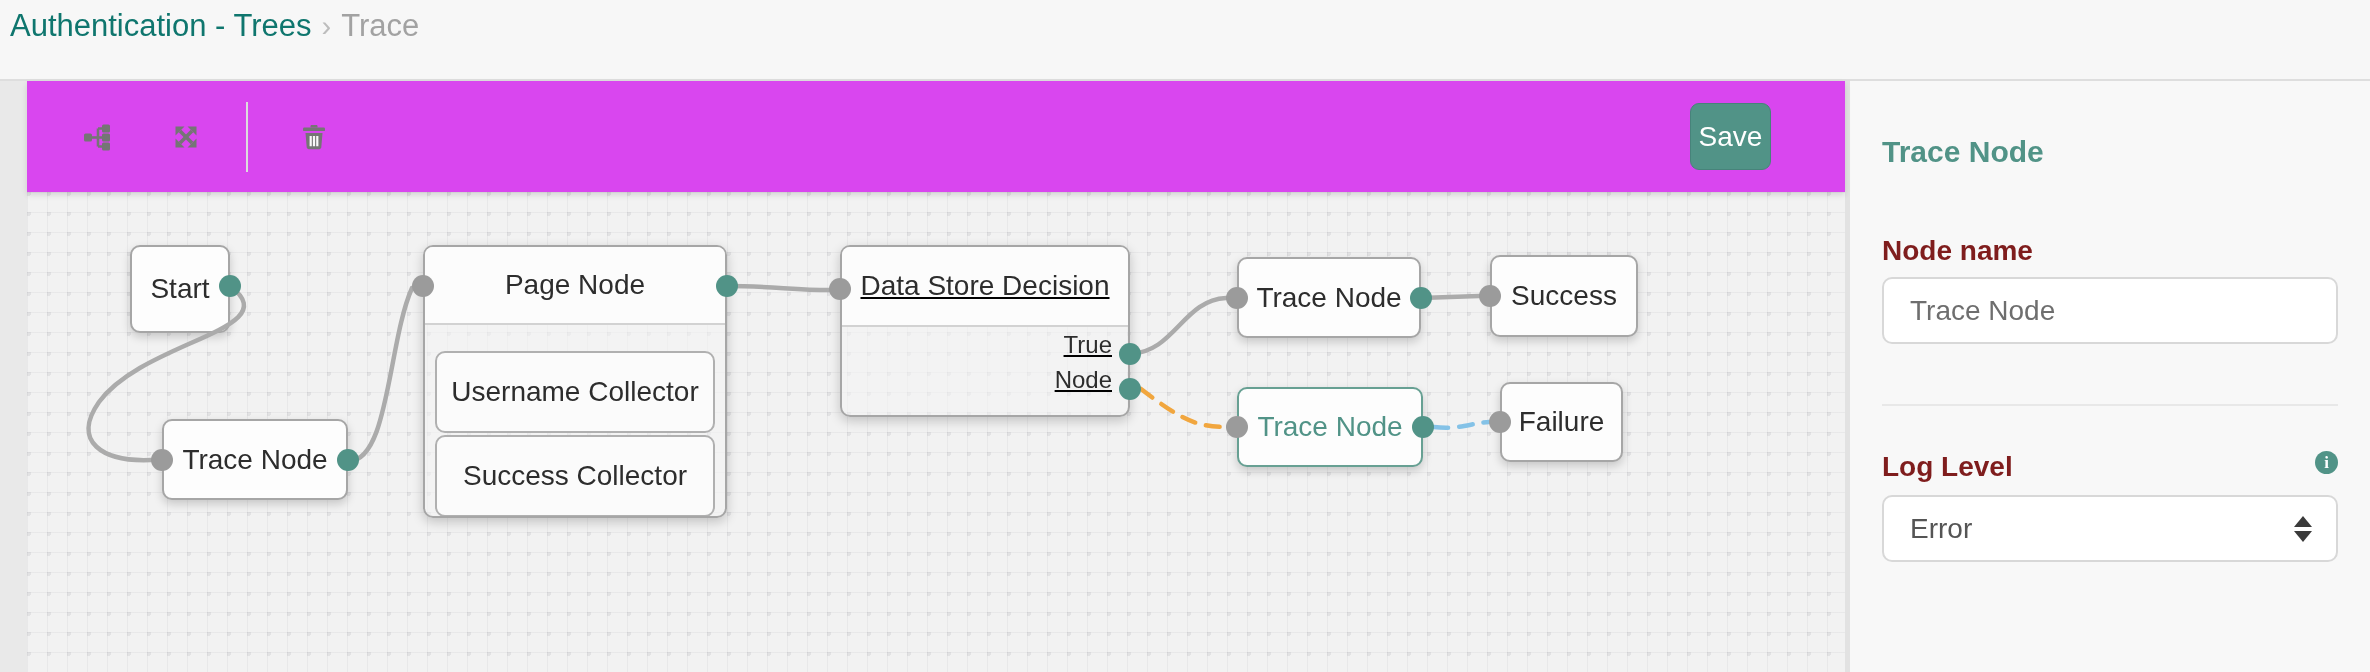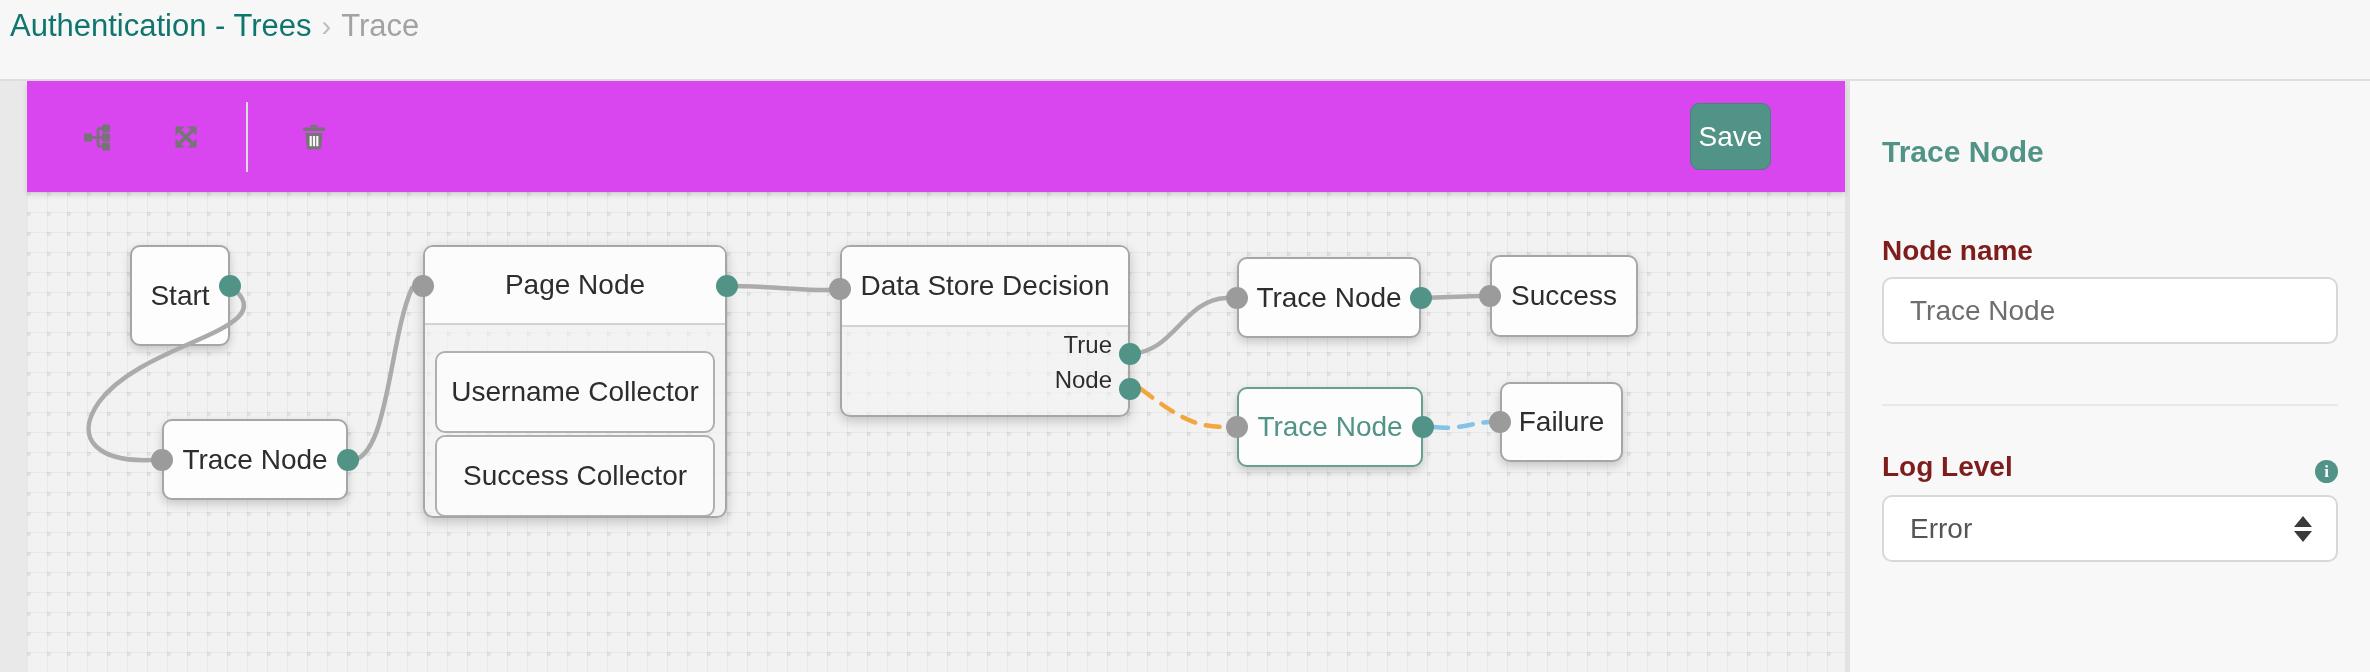--- a/index.html
+++ b/index.html
@@ -61,21 +61,21 @@
   .edge-layer { position:absolute; left:0; top:0; pointer-events:none; z-index:5; }
 
   
   .panel { flex:1; background:#f8f8f8; padding:0 32px; overflow:hidden; }
   .panel-title { margin-top:54px; font-size:30px; font-weight:bold; color:#519387; line-height:34px; }
   .field-label { margin-top:66px; font-size:28px; font-weight:bold; color:#7f1d1d; line-height:32px; }
   .text-input { margin-top:10px; width:100%; height:67px; background:#fff; border:2px solid #d8d8d8;
                 border-radius:10px; font-size:28px; color:#6e6e6e; padding:0 26px;
                 font-family:"Liberation Sans",sans-serif; display:block; }
   .panel-hr { margin-top:60px; border:none; border-top:2px solid #e8e8e8; }
-  .label-row { margin-top:45px; display:flex; align-items:flex-end; justify-content:space-between; }
+  .label-row { margin-top:45px; display:flex; align-items:flex-start; justify-content:space-between; }
   .label-row .field-label { margin-top:0; }
   .info-icon { width:23px; height:23px; border-radius:50%; background:#519387; color:#fff; font-size:17px;
                font-weight:bold; display:flex; align-items:center; justify-content:center; cursor:pointer;
                font-family:"Liberation Serif", serif; }
   .select { margin-top:12px; width:100%; height:67px; background:#fff; border:2px solid #d8d8d8; border-radius:10px;
             display:flex; align-items:center; padding:0 24px 0 26px; font-size:28px; color:#555; cursor:pointer; }
   .select .stepper { margin-left:auto; display:flex; flex-direction:column; gap:4px; }
   .tri-up { width:0; height:0; border-left:9px solid transparent; border-right:9px solid transparent;
             border-bottom:11px solid #3a3a3a; }
   .tri-down { width:0; height:0; border-left:9px solid transparent; border-right:9px solid transparent;
@@ -144,33 +144,33 @@
                 <path d="M10.7 13 V23.2 M14 13 V23.2 M17.3 13 V23.2"></path>
               </g>
             </svg>
           </span>
         </div>
         <button class="save-btn">Save</button>
       </div>
 
       <div class="canvas">
 
-        <div class="node" style="left:103px; top:53px; width:100px; height:101px;">Start</div>
+        <div class="node" style="left:103px; top:53px; width:100px; height:88px;">Start</div>
 
         <div class="node" style="left:135px; top:227px; width:186px; height:81px;">Trace Node</div>
 
         <div class="big-node" style="left:396px; top:53px; width:304px; height:273px;">
           <div class="big-header" style="height:78px;">Page Node</div>
           <div class="page-body">
             <div class="collector">Username Collector</div>
             <div class="collector">Success Collector</div>
           </div>
         </div>
 
-        <div class="big-node" style="left:813px; top:53px; width:290px; height:172px;">
+        <div class="big-node" style="left:813px; top:53px; width:290px; height:172px;text-decoration:underline;">
           <div class="big-header" style="height:80px;">Data Store Decision</div>
           <div class="dsd-body">
             <div class="outcome">True</div>
             <div class="outcome">Node</div>
           </div>
         </div>
 
         <div class="node" style="left:1210px; top:65px; width:184px; height:81px;">Trace Node</div>
 
         <div class="node" style="left:1463px; top:63px; width:148px; height:82px;">Success</div>

